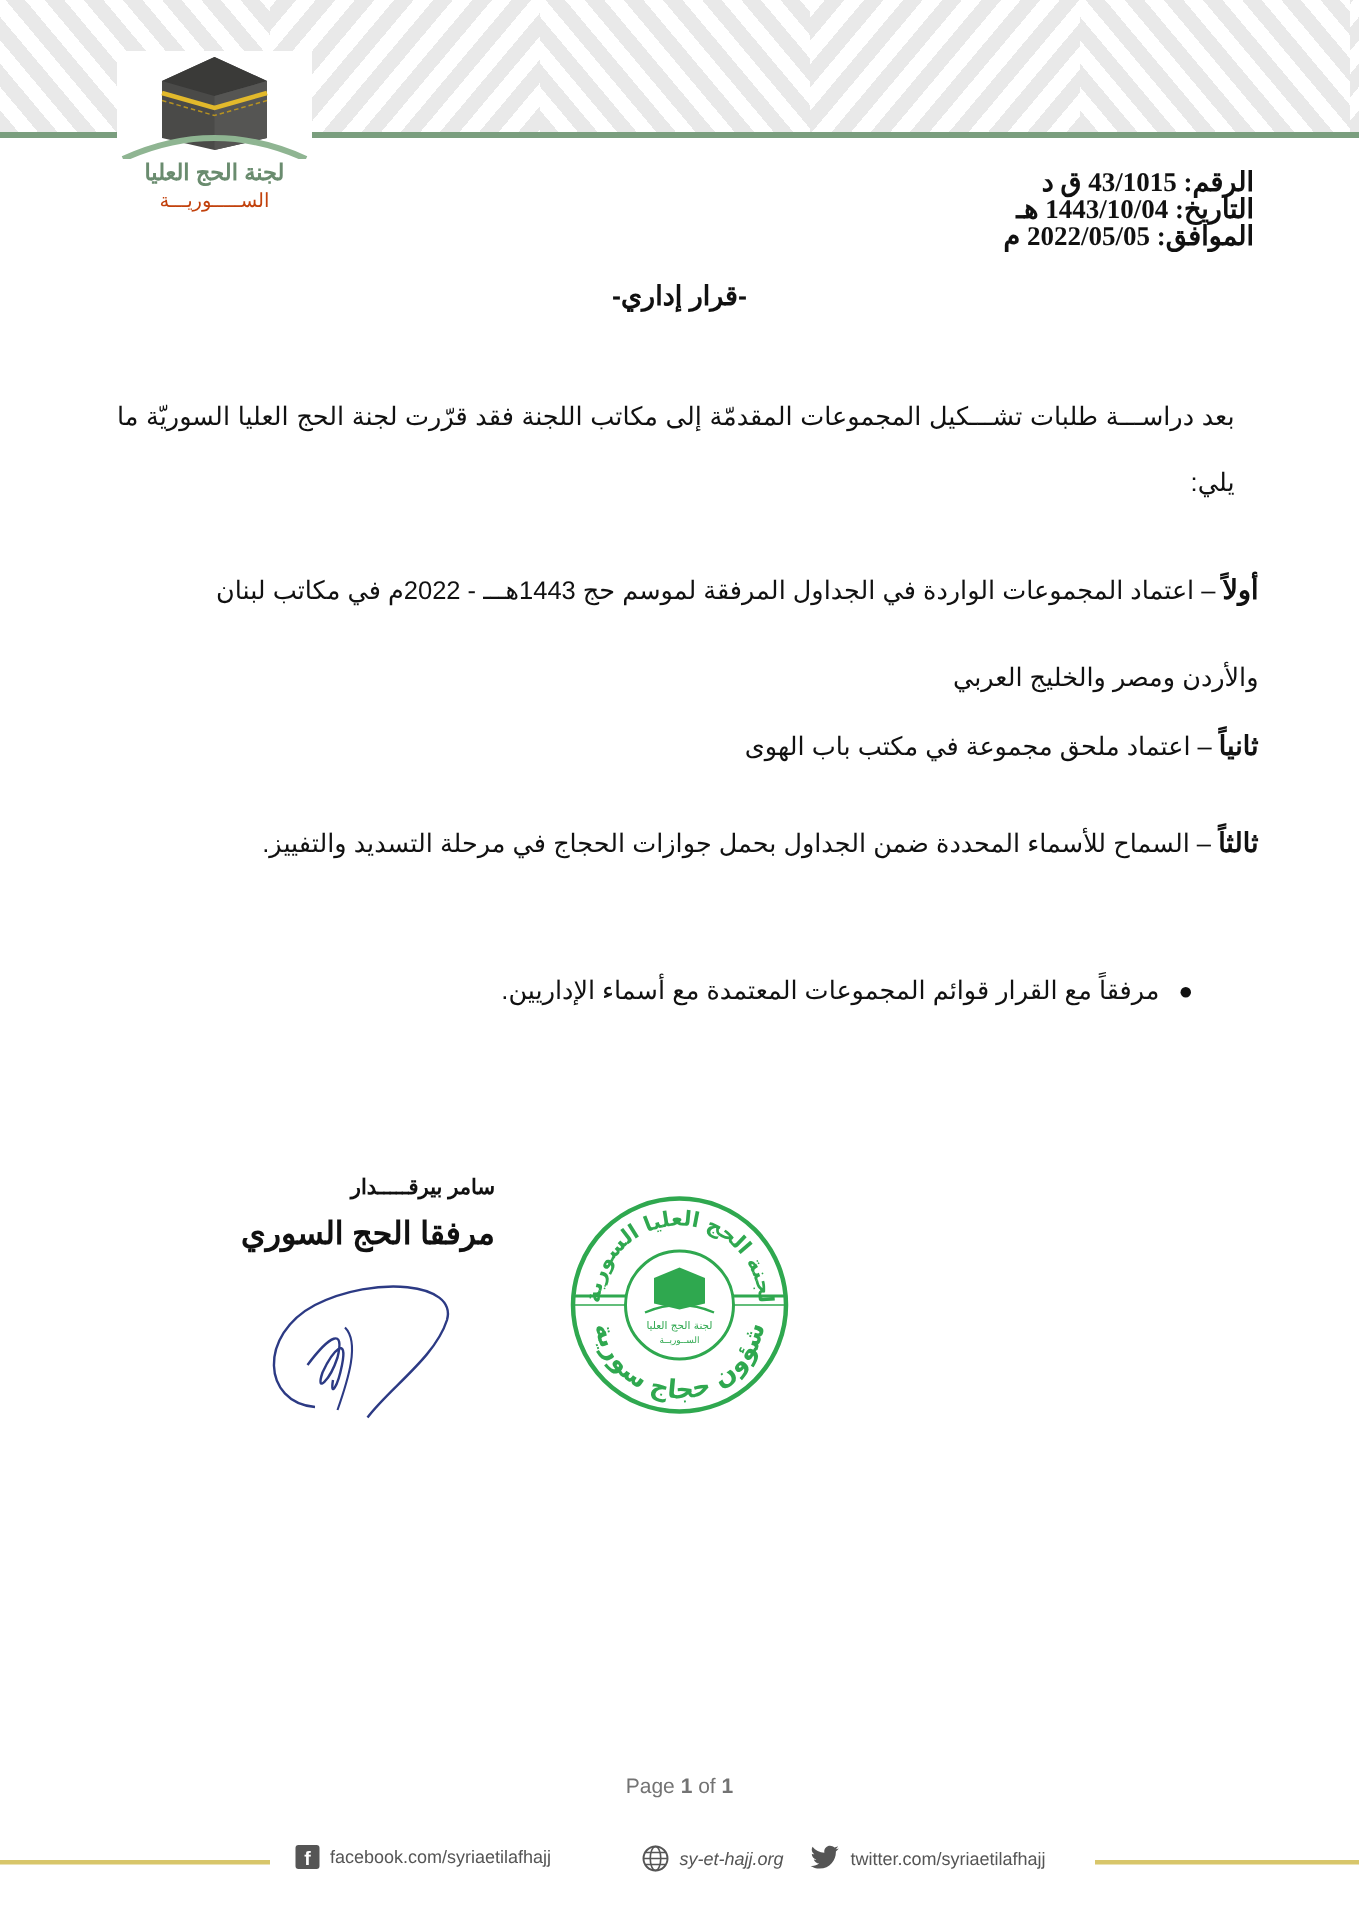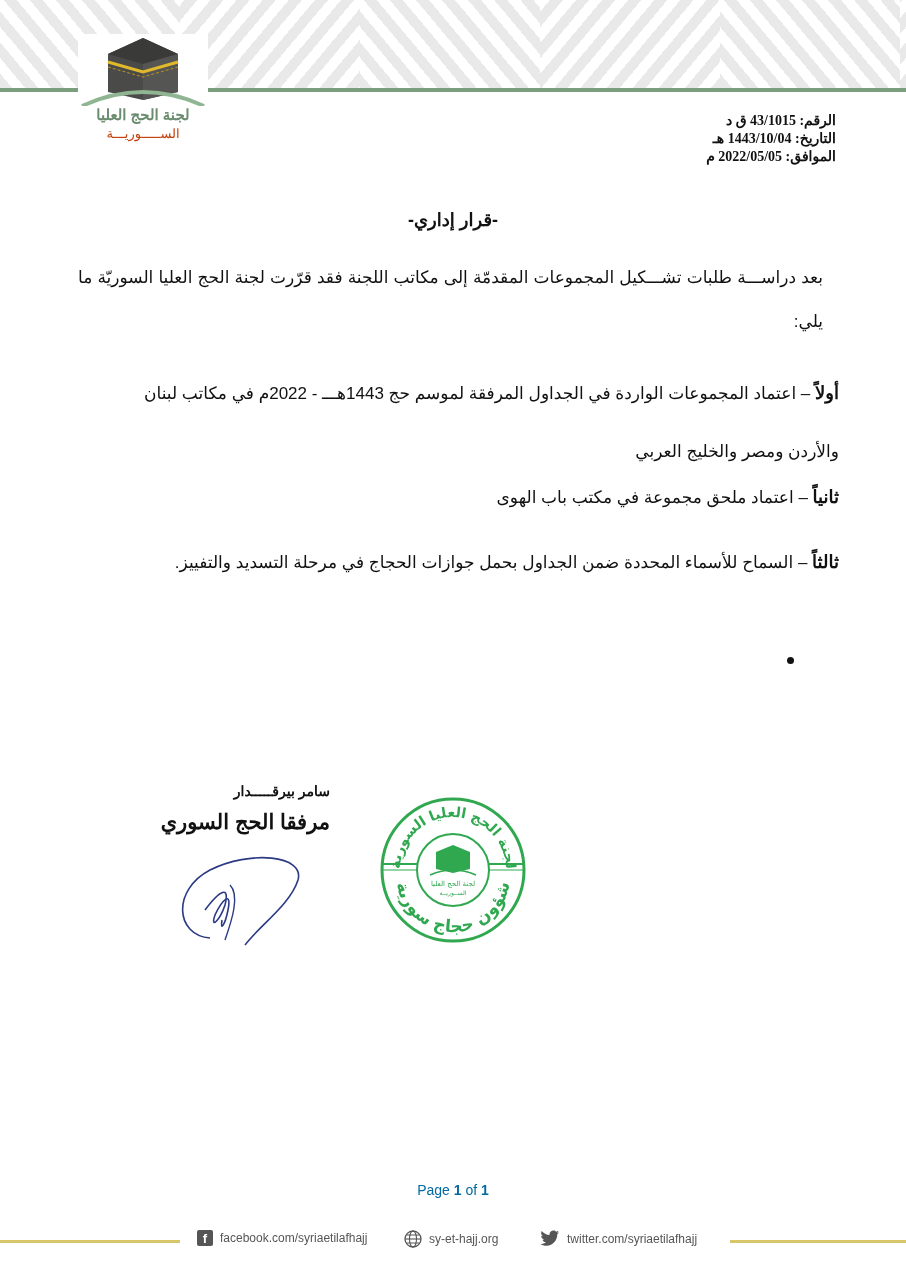--- a/index.html
+++ b/index.html
@@ -26,25 +26,25 @@
     .green-line-right { position: absolute; left: 205px; top: 88px; width: 701px; height: 4px; background: #7a9e7e; }
 
     .logo { position: absolute; left: 78px; top: 34px; width: 130px; height: 110px; background: #fff; }
     .logo-svg { position: absolute; left: 0; top: 0; }
     .logo-line1 { position: absolute; left: 0; width: 130px; top: 72px; text-align: center; direction: rtl;
       font-size: 15px; color: #6a8c6f; font-weight: bold; }
     .logo-line2 { position: absolute; left: 0; width: 130px; top: 92px; text-align: center; direction: rtl;
       font-size: 13px; color: #c2410c; letter-spacing: 3px; }
 
     .ref-block { position: absolute; right: 70px; top: 112px; direction: rtl; text-align: right;
-      font-family: "Liberation Serif", serif; font-weight: bold; font-size: 14px; line-height: 18px; }
+      font-family: "Liberation Serif", serif; font-weight: bold; font-size: 18px; line-height: 18px; }
     .ref-row span { display: inline; }
 
     .title { position: absolute; left: 0; width: 906px; top: 186px; text-align: center; direction: rtl;
-      font-weight: bold; font-size: 18px; margin-top: 23px; }
+      font-weight: bold; font-size: 18px; }
 
     .intro { position: absolute; left: 78px; width: 745px; top: 256px; direction: rtl; text-align: justify;
       font-weight: normal; font-size: 17px; line-height: 44px; text-align-last: right; }
 
     .para { position: absolute; left: 94px; width: 745px; direction: rtl; text-align: right;
       font-size: 17px; line-height: 58px; }
     .para b { font-weight: bold; font-size: 18px; }
     .p1 { top: 364px; }
     .p2 { top: 470px; line-height: 54px; }
     .p3 { top: 533px; }
@@ -53,28 +53,28 @@
     .bullet-dot { display: inline-block; width: 7px; height: 7px; border-radius: 50%; background: #111;
       margin-left: 14px; vertical-align: middle; }
 
     .sig-name { position: absolute; left: 160px; width: 170px; top: 783px; direction: rtl; text-align: right;
       font-weight: bold; font-size: 14px; }
     .sig-title { position: absolute; left: 160px; width: 170px; top: 810px; direction: rtl; text-align: right;
       font-weight: bold; font-size: 21px; }
     .signature { position: absolute; left: 170px; top: 850px; }
     .stamp { position: absolute; left: 378px; top: 795px; }
 
-    .page-num { position: absolute; left: 0; width: 906px; top: 1182px; text-align: center; font-size: 14px; color: #0369a1; }
+    .page-num { position: absolute; left: 0; width: 906px; top: 1182px; text-align: center; font-size: 14px; color: #737373; }
     .page-num b { font-weight: bold; }
 
     .footer-line-left { position: absolute; left: 0; top: 1240px; width: 180px; height: 3px; background: #d8c66b; }
     .footer-line-right { position: absolute; left: 730px; top: 1240px; width: 176px; height: 3px; background: #d8c66b; }
     .footer-item { position: absolute; top: 1230px; font-size: 12px; color: #555; display: flex; align-items: center; gap: 7px; }
     .fi-fb { left: 197px; }
-    .fi-web { left: 404px; }
+    .fi-web { left: 428px; font-style: italic; }
     .fi-tw { left: 540px; }
     .fb-icon { width: 16px; height: 16px; background: #555; border-radius: 2px; color: #fff; font-weight: bold;
       font-size: 13px; text-align: center; line-height: 17px; font-family: "Liberation Sans", sans-serif; }
   </style>
 </head>
 <body>
 
 <div class="header-pattern">
   <div class="pattern-crossA" style="left:0px;"></div>
   <div class="pattern-crossA" style="left:360px;"></div>
@@ -119,21 +119,21 @@
   <b>أولاً</b><span> – اعتماد المجموعات الواردة في الجداول المرفقة لموسم حج 1443هـــ - 2022م في مكاتب لبنان والأردن ومصر والخليج العربي</span>
 </div>
 <div class="para p2">
   <b>ثانياً</b><span> – اعتماد ملحق مجموعة في مكتب باب الهوى</span>
 </div>
 <div class="para p3">
   <b>ثالثاً</b><span> – السماح للأسماء المحددة ضمن الجداول بحمل جوازات الحجاج في مرحلة التسديد والتفييز.</span>
 </div>
 
 <div class="bullet">
-  <span class="bullet-dot"></span>
+  <span class="bullet-dot"></span><span>مرفقاً مع القرار قوائم المجموعات المعتمدة مع أسماء الإداريين.</span>
 </div>
 
 <div class="sig-name">سامر بيرقـــــدار</div>
 <div class="sig-title">مرفقا الحج السوري</div>
 <svg class="signature" width="140" height="100" viewBox="0 0 140 100">
   <path d="M40,88 C5,85 2,40 40,20 C80,0 135,5 128,30 C120,55 90,75 75,95" fill="none" stroke="#2c3a84" stroke-width="1.6"></path>
   <path d="M35,60 C50,40 60,35 55,55 C50,70 40,80 45,65 C52,50 62,40 58,60 C55,75 50,82 52,70" fill="none" stroke="#2c3a84" stroke-width="1.6"></path>
   <path d="M60,35 C70,45 62,70 55,90" fill="none" stroke="#2c3a84" stroke-width="1.4"></path>
 </svg>
 

